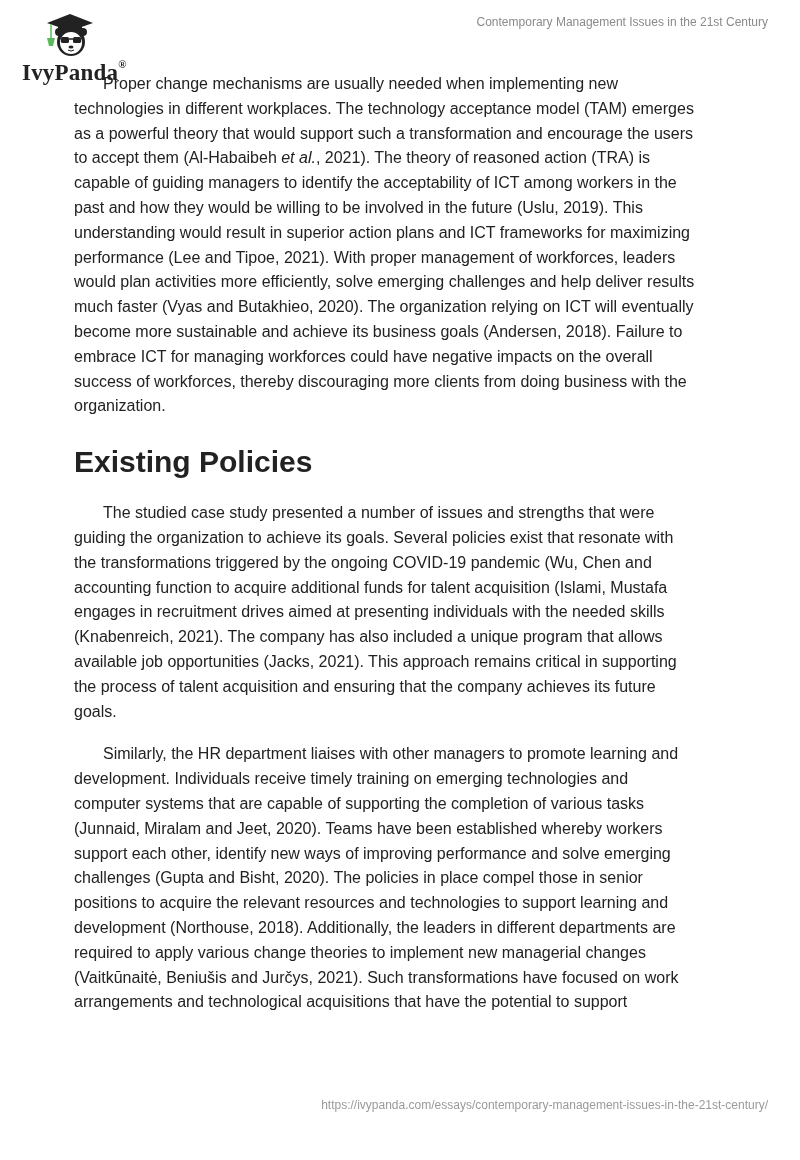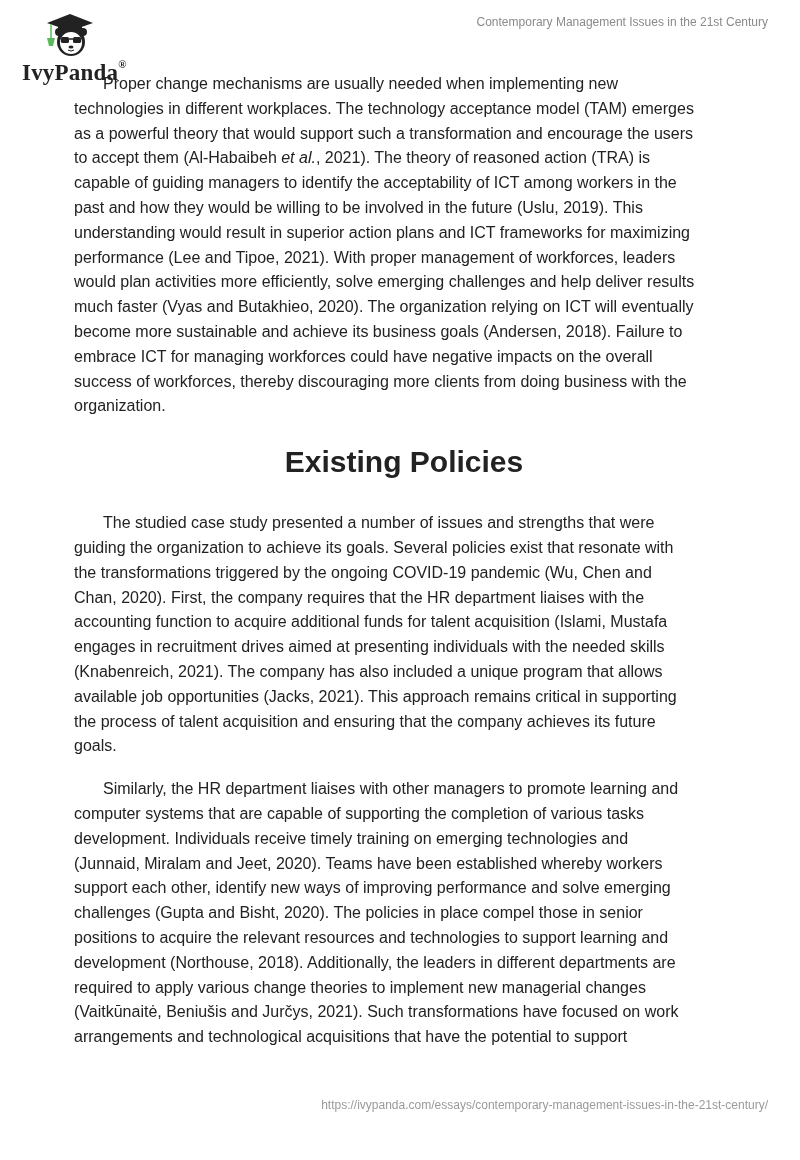--- a/index.html
+++ b/index.html
@@ -58,39 +58,38 @@
     <span class="line">understanding would result in superior action plans and ICT frameworks for maximizing</span>
     <span class="line">performance (Lee and Tipoe, 2021). With proper management of workforces, leaders</span>
     <span class="line">would plan activities more efficiently, solve emerging challenges and help deliver results</span>
     <span class="line">much faster (Vyas and Butakhieo, 2020). The organization relying on ICT will eventually</span>
     <span class="line">become more sustainable and achieve its business goals (Andersen, 2018). Failure to</span>
     <span class="line">embrace ICT for managing workforces could have negative impacts on the overall</span>
     <span class="line">success of workforces, thereby discouraging more clients from doing business with the</span>
     <span class="line">organization.</span>
   </p>
 
-  <h2 class="h2" style="margin-top:26px; margin-bottom:32px;text-align:center;">Existing Policies</h2>
+  <h2 class="h2" style="margin-top:26px; margin-bottom:22px;">Existing Policies</h2>
 
   <p class="para" style="margin-bottom:18px;">
     <span class="line indent">The studied case study presented a number of issues and strengths that were</span>
     <span class="line">guiding the organization to achieve its goals. Several policies exist that resonate with</span>
     <span class="line">the transformations triggered by the ongoing COVID-19 pandemic (Wu, Chen and</span>
-    <span class="line">Chan, 2020). First, the company requires that the HR department liaises with the</span>
     <span class="line">accounting function to acquire additional funds for talent acquisition (Islami, Mustafa</span>
     <span class="line">engages in recruitment drives aimed at presenting individuals with the needed skills</span>
     <span class="line">(Knabenreich, 2021). The company has also included a unique program that allows</span>
     <span class="line">available job opportunities (Jacks, 2021). This approach remains critical in supporting</span>
     <span class="line">the process of talent acquisition and ensuring that the company achieves its future</span>
     <span class="line">goals.</span>
   </p>
 
   <p class="para">
     <span class="line indent">Similarly, the HR department liaises with other managers to promote learning and</span>
+    <span class="line">development. Individuals receive timely training on emerging technologies and</span>
     <span class="line">computer systems that are capable of supporting the completion of various tasks</span>
-    <span class="line">development. Individuals receive timely training on emerging technologies and</span>
     <span class="line">(Junnaid, Miralam and Jeet, 2020). Teams have been established whereby workers</span>
     <span class="line">support each other, identify new ways of improving performance and solve emerging</span>
     <span class="line">challenges (Gupta and Bisht, 2020). The policies in place compel those in senior</span>
     <span class="line">positions to acquire the relevant resources and technologies to support learning and</span>
     <span class="line">development (Northouse, 2018). Additionally, the leaders in different departments are</span>
     <span class="line">required to apply various change theories to implement new managerial changes</span>
     <span class="line">(Vaitkūnaitė, Beniušis and Jurčys, 2021). Such transformations have focused on work</span>
     <span class="line">arrangements and technological acquisitions that have the potential to support</span>
   </p>
 </div>

